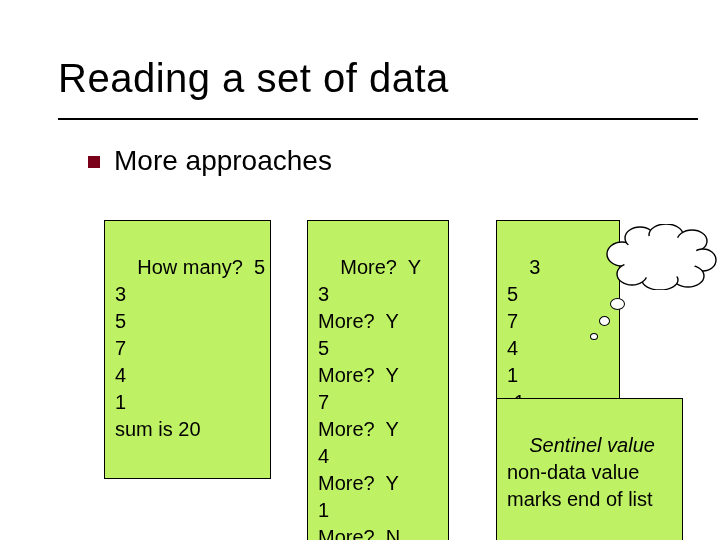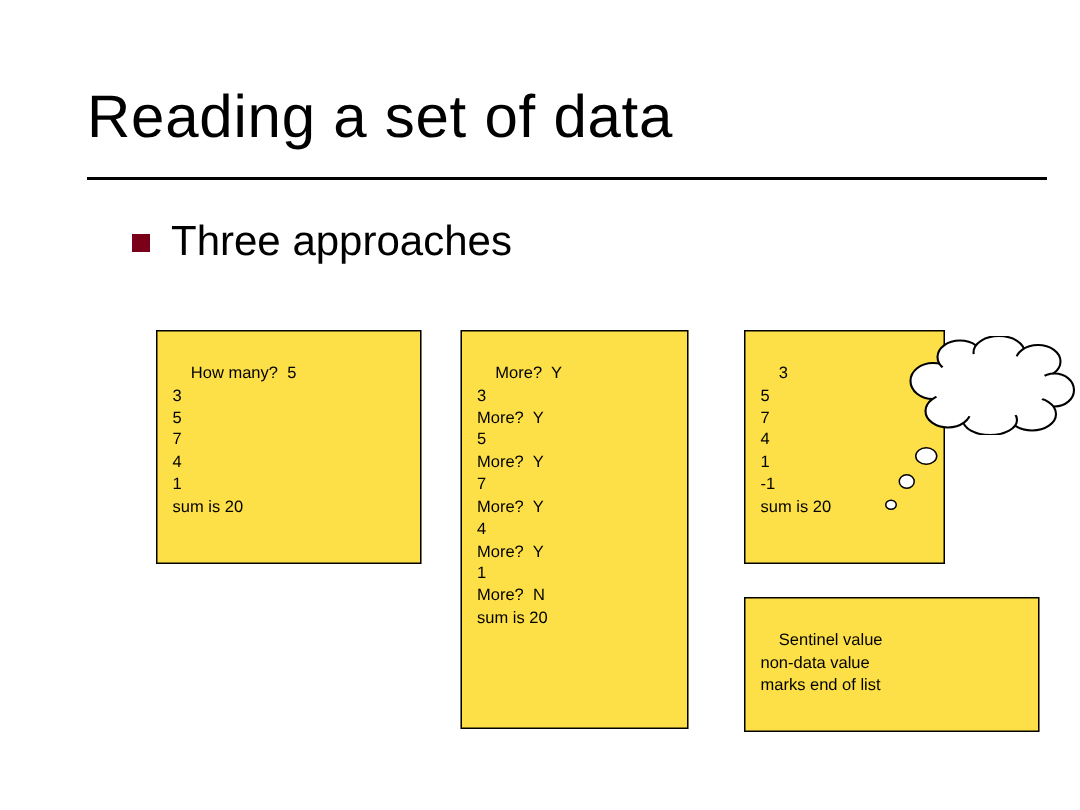--- a/index.html
+++ b/index.html
@@ -47,33 +47,33 @@
     width: 12px;
     height: 12px;
     background: #7a0019;
     display: inline-block;
     flex: 0 0 auto;
     margin-top: 2px;
   }
   .box {
     position: absolute;
     border: 1.5px solid #000;
-    background: #fde047;
-    font-size: 11px;
+    background: #bef264;
+    font-size: 20px;
     line-height: 1.35;
-    padding: 6px 10px 8px 10px;
+    padding: 6px 0 8px 10px;
     font-family: Verdana, Geneva, sans-serif;
     white-space: pre;
   }
   .box1 { left: 86px;  top: 220px; width: 155px; min-height: 140px; }
   .box2 { left: 289px; top: 220px; width: 130px; min-height: 250px; }
   .box3 { left: 478px; top: 220px; width: 112px; min-height: 140px; }
   .box4 { left: 478px; top: 398px; width: 175px; min-height: 62px; }
 
-  .sentinel-title { }
+  .sentinel-title { font-style: italic; }
 
   
   .cloud-wrap {
     position: absolute;
     left: 588px;
     top: 232px;
     width: 115px;
     height: 80px;
   }
   .cloud {
@@ -114,21 +114,21 @@
 </head>
 <body>
 
 <div class="slide">
 
   <div class="title">Reading a set of data</div>
   <div class="rule"></div>
 
   <div class="bullet-row">
     <span class="bullet-square"></span>
-    <span>Three approaches</span>
+    <span>More approaches</span>
   </div>
 
   <div class="box box1">
     <span>How many?  5
 3
 5
 7
 4
 1
 sum is 20</span>

